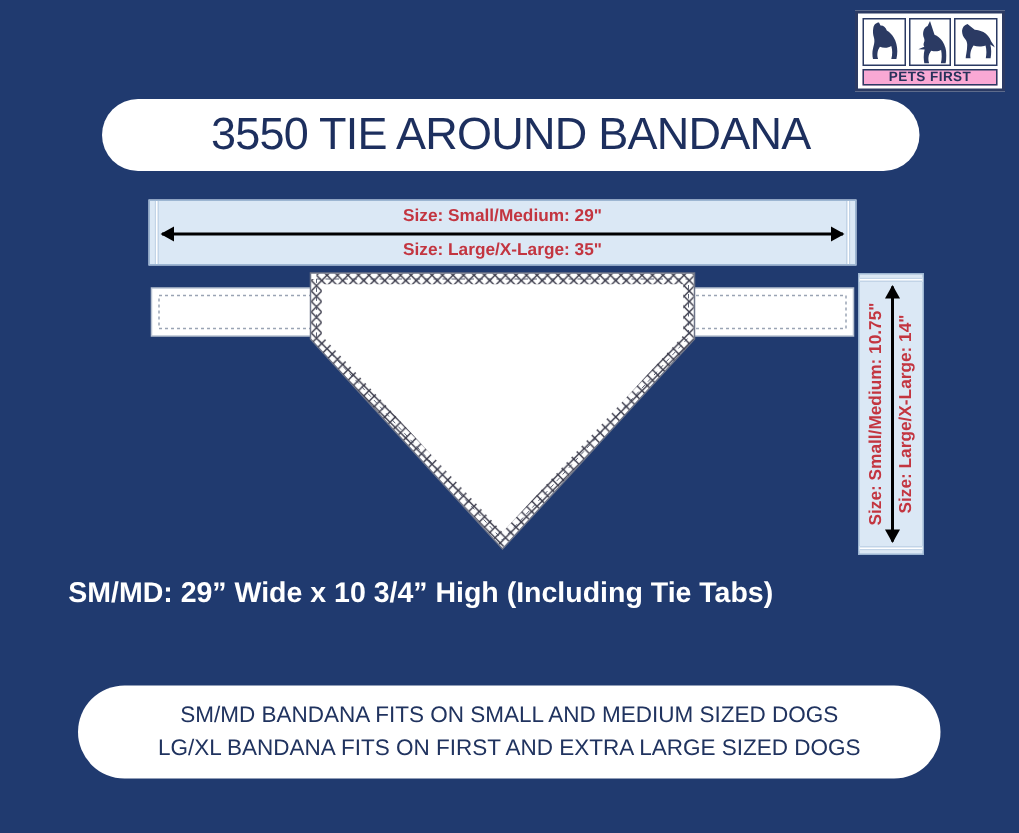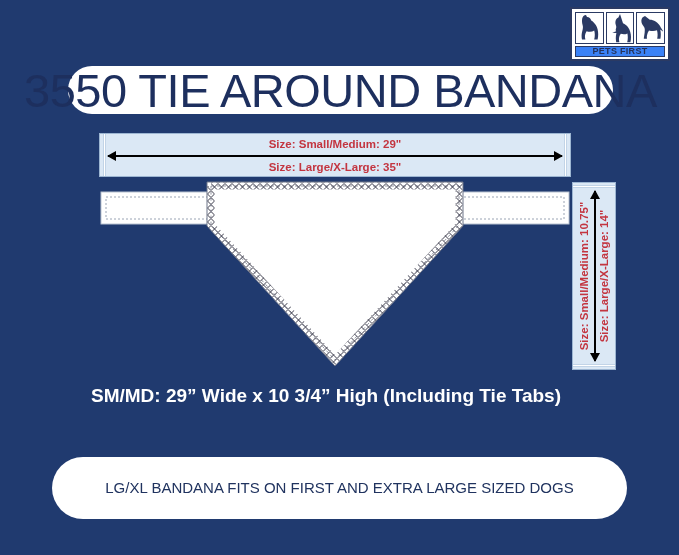--- a/index.html
+++ b/index.html
@@ -40,21 +40,21 @@
     border: 1px solid #2b3a63;
     background: #ffffff;
     display: flex;
     align-items: flex-end;
     justify-content: center;
     overflow: hidden;
   }
   .logo-dog-cell svg { display: block; }
   .logo-name {
     height: 13px;
-    background: #3b82f6;
+    background: #f9a8d4;
     border: 1px solid #2b3a63;
     display: flex;
     align-items: center;
     justify-content: center;
     color: #26325a;
     font-weight: bold;
     font-size: 9px;
     letter-spacing: 0.3px;
     line-height: 1;
   }
@@ -68,21 +68,21 @@
     height: 48px;
     background: #ffffff;
     border-radius: 24px;
     display: flex;
     align-items: center;
     justify-content: center;
     box-sizing: border-box;
   }
   .title-text {
     color: #1d2f5e;
-    font-size: 47px;
+    font-size: 30px;
     letter-spacing: -0.5px;
     white-space: nowrap;
   }
 
   
   .width-band {
     position: absolute;
     top: 133px;
     left: 99px;
     width: 472px;
@@ -217,21 +217,21 @@
     height: 190px;
   }
   .bandana svg { display: block; }
 
   
   .specs {
     position: absolute;
     top: 383px;
     left: 0;
     width: 561px;
-    text-align: right;
+    text-align: center;
     color: #ffffff;
   }
   .spec-line {
     font-size: 19px;
     font-weight: bold;
     line-height: 26px;
     white-space: nowrap;
   }
 
   
@@ -329,14 +329,15 @@
       <polyline points="112,6 360,6 360,45 236,180 112,45 112,6" fill="none" stroke="#4a4f63" stroke-width="0.6" stroke-dasharray="3 3"></polyline>
     </g>
   </svg>
 </div>
 
 <div class="specs">
   <div class="spec-line">SM/MD: 29” Wide x 10 3/4” High (Including Tie Tabs)</div>
 </div>
 
 <div class="fit-pill">
+  <div class="fit-line">SM/MD BANDANA FITS ON SMALL AND MEDIUM SIZED DOGS</div>
   <div class="fit-line">LG/XL BANDANA FITS ON FIRST AND EXTRA LARGE SIZED DOGS</div>
 </div>
 
 </body></html>

